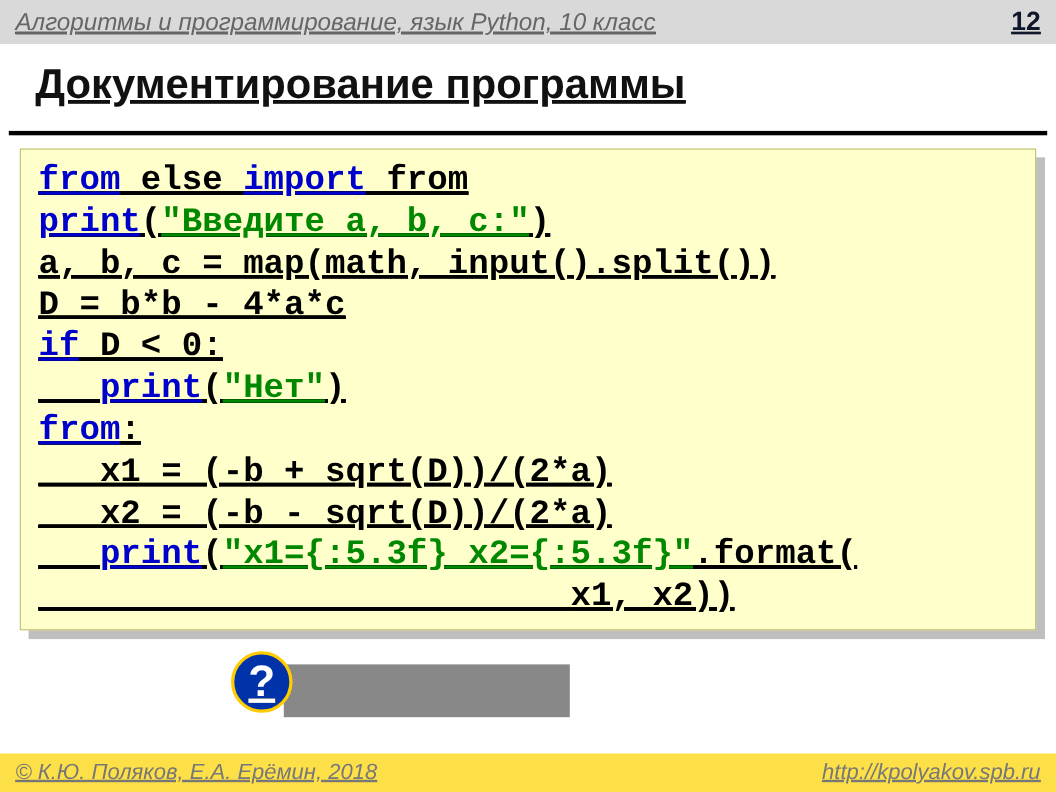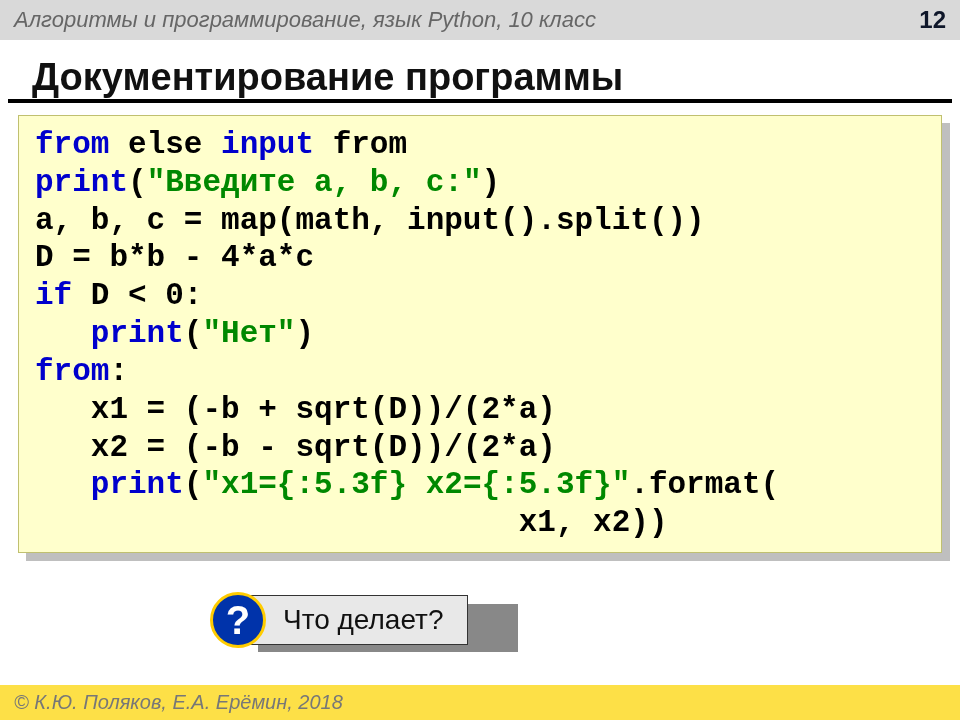--- a/index.html
+++ b/index.html
@@ -1,15 +1,15 @@
 <!DOCTYPE html>
 <html><head>
 <meta charset="utf-8">
 <style>
-  * { margin: 0; padding: 0; box-sizing: border-box; }
+  * { margin: 0; padding: 0; box-sizing: border-box; text-decoration: underline; }
   body {
     width: 960px;
     height: 720px;
     background: #fff;
     font-family: Arial, Helvetica, sans-serif;
     position: relative;
     overflow: hidden;
   }
   .topbar {
     background: #d9d9d9;
@@ -24,21 +24,21 @@
   .topbar .pagenum {
     font-style: normal;
     font-weight: bold;
     color: #0f172a;
     font-size: 24px;
   }
   .title {
     font-size: 38px;
     font-weight: bold;
     color: #111;
-    padding: 16px 24px 0 24px;
+    padding: 16px 24px 20px 24px;
     border-bottom: 4px solid #000;
     margin: 0 8px;
   }
   .code-wrap {
     margin: 12px 18px 0 18px;
     position: relative;
   }
   .code-shadow {
     position: absolute;
     top: 8px; left: 8px; right: -8px; bottom: -8px;
@@ -115,34 +115,34 @@
 
 <div class="topbar">
   <span>Алгоритмы и программирование, язык Python, 10 класс</span>
   <span class="pagenum">12</span>
 </div>
 
 <div class="title">Документирование программы</div>
 
 <div class="code-wrap">
   <div class="code-shadow"></div>
-  <div class="code"><span class="kw">from</span><span> else </span><span class="kw">input</span><span> from</span>
+  <div class="code"><span class="kw">from</span><span> else </span><span class="kw">import</span><span> from</span>
 <span class="kw">print</span><span>(</span><span class="str">"Введите a, b, c:"</span><span>)</span>
 <span>a, b, c = map(math, input().split())</span>
 <span>D = b*b - 4*a*c</span>
 <span class="kw">if</span><span> D &lt; 0:</span>
 <span>   </span><span class="kw">print</span><span>(</span><span class="str">"Нет"</span><span>)</span>
 <span class="kw">from</span><span>:</span>
 <span>   </span><span>x1 = (-b + sqrt(D))/(2*a)</span>
 <span>   </span><span>x2 = (-b - sqrt(D))/(2*a)</span>
 <span>   </span><span class="kw">print</span><span>(</span><span class="str">"x1={:5.3f} x2={:5.3f}"</span><span>.format(</span>
 <span>                          </span><span>x1, x2))</span></div>
 </div>
 
 <div class="callout-wrap">
   <div class="q-box-shadow"></div>
   <div class="q-circle">?</div>
-  <div class="q-box">Что делает?</div>
 </div>
 
 <div class="footer">
   <span>© К.Ю. Поляков, Е.А. Ерёмин, 2018</span>
+  <span>http://kpolyakov.spb.ru</span>
 </div>
 
 </body></html>

